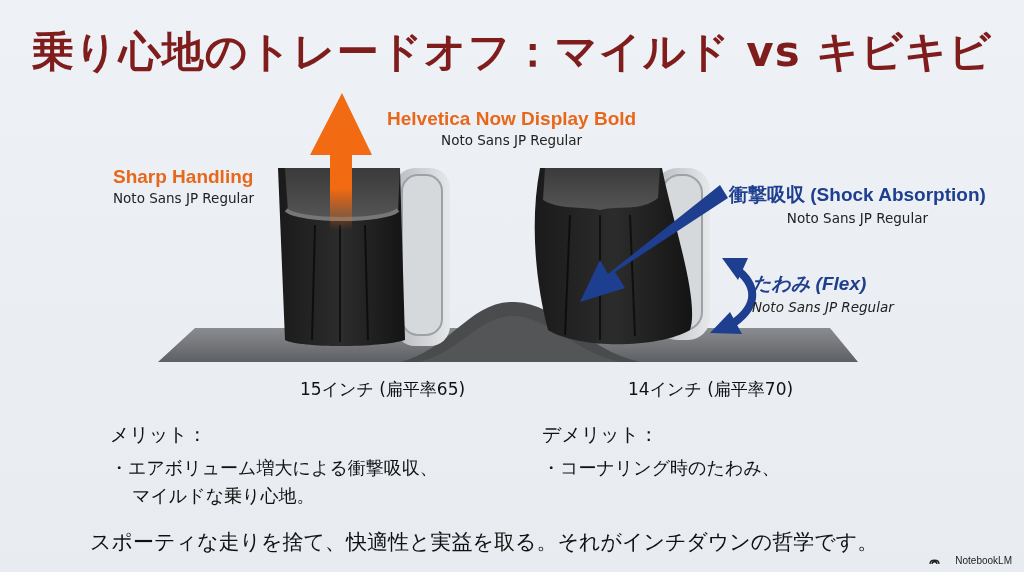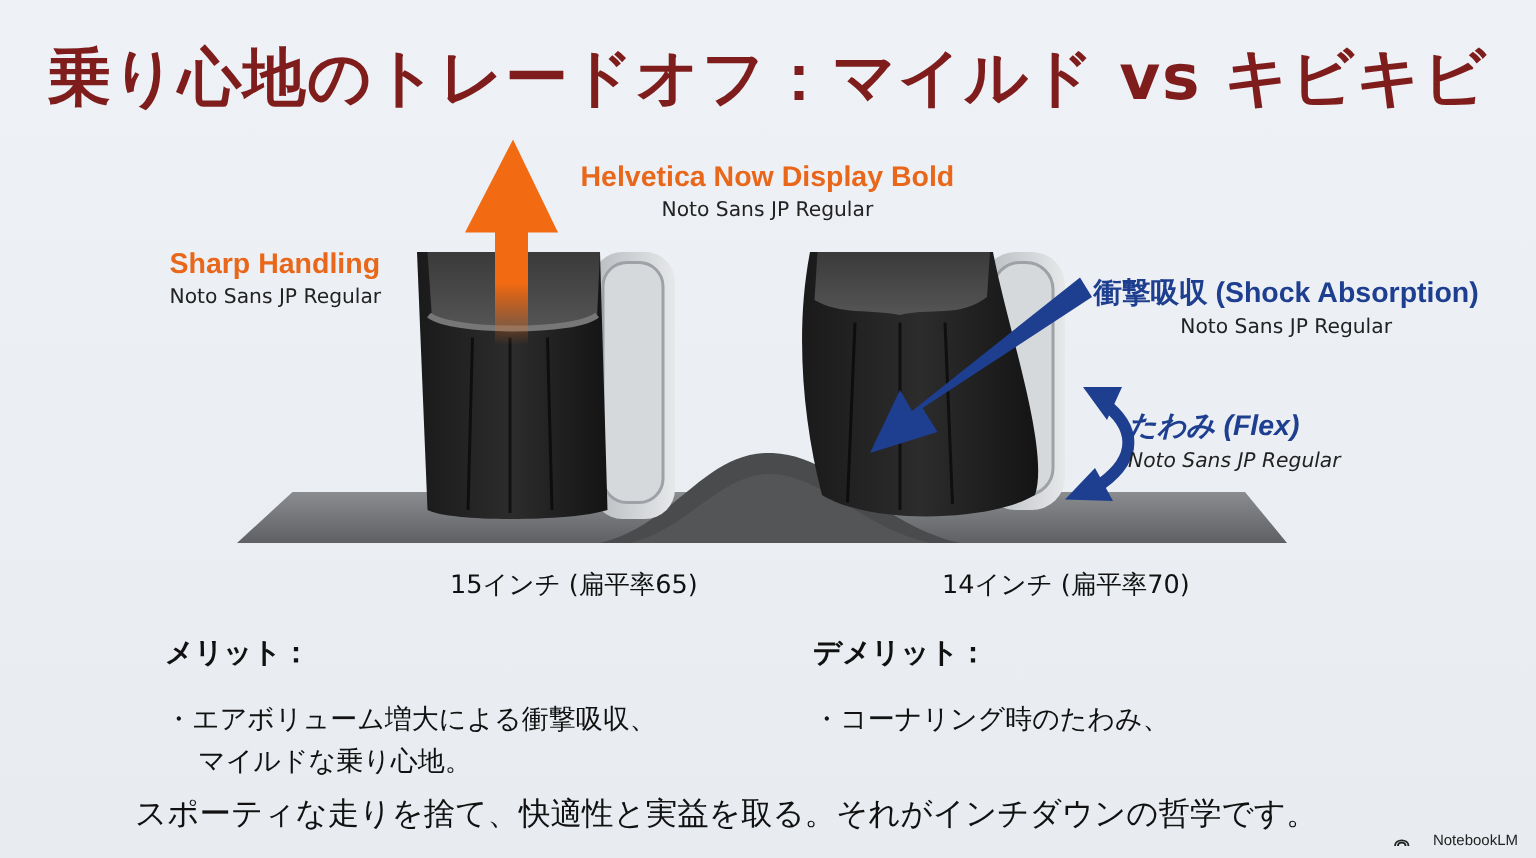--- a/index.html
+++ b/index.html
@@ -18,21 +18,21 @@
   .illus { position:absolute; left:0; top:0; width:1024px; height:572px; }
   .label { position:absolute; white-space:nowrap; }
   .label .main { font-family:"Liberation Sans", sans-serif; font-weight:bold; font-size:19px; }
   .label .sub { font-family:"DejaVu Sans", sans-serif; font-size:13.5px; color:#222; margin-top:2px;text-align:center; }
   .orange { color:#e8671a; }
   .blue { color:#1e3f8f; }
   .tire-cap {
     position:absolute; top:378px; font-size:17px; color:#111; white-space:nowrap;margin-left:32px;
   }
   .col { position:absolute; top:422px; }
-  .col .head { font-size:19px; font-weight:bold; margin-bottom:18px; }
+  .col .head { font-size:19px; font-weight:normal; margin-bottom:6px; }
   .col .line { font-size:18px; line-height:28px; white-space:nowrap; }
   .col .indent { padding-left:22px; }
   .footer {
     position:absolute; left:90px; top:528px; font-size:21px; white-space:nowrap;text-align:right;
   }
   .brand {
     position:absolute; right:12px; bottom:6px; font-size:10px; color:#222;
     display:flex; align-items:center; gap:15px; font-family:"Liberation Sans", sans-serif;
   }
 </style>

